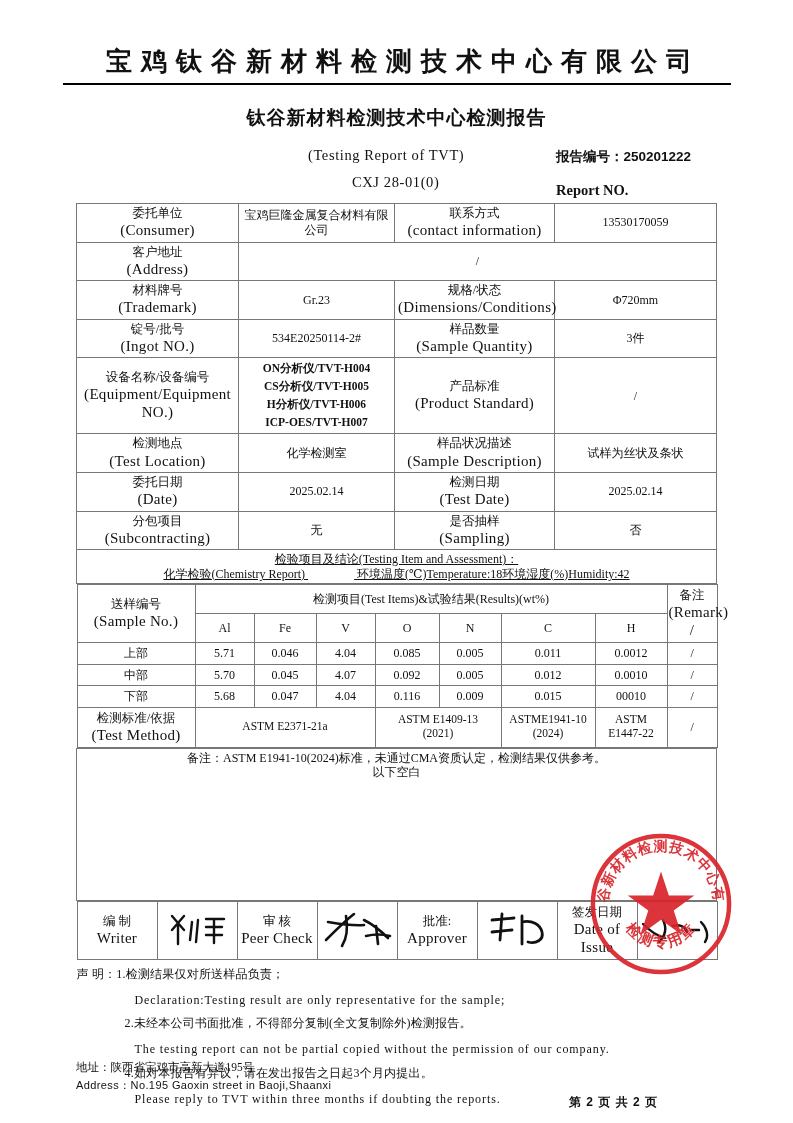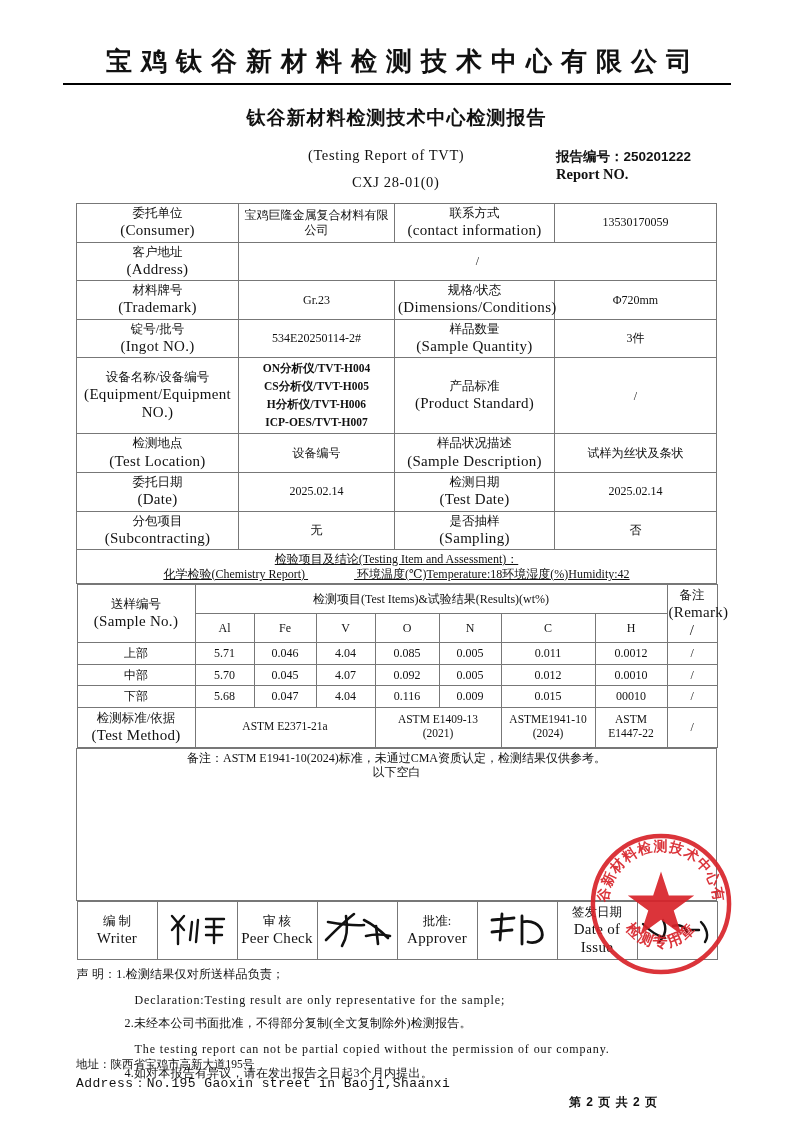--- a/index.html
+++ b/index.html
@@ -36,21 +36,21 @@
     position:absolute;left:308px;top:0;font-size:14.5px;letter-spacing:.6px;
   }
   .sub-cxj{
     position:absolute;left:352px;top:27px;font-size:14.5px;letter-spacing:.6px;
   }
   .rep-no-cn{
     position:absolute;left:556px;top:1px;font-size:13.5px;font-weight:bold;
     font-family:"Liberation Sans","DejaVu Sans",sans-serif;
   }
   .rep-no-en{
-    position:absolute;left:556px;top:19px;font-size:14.5px;font-weight:bold;
+    position:absolute;left:556px;top:35px;font-size:14.5px;font-weight:bold;
   }
 
   
   table.doc{
     border-collapse:collapse;
     width:640px;
     margin:0 auto;
     table-layout:fixed;
   }
   table.doc td{
@@ -104,21 +104,21 @@
   }
   .decl .row{margin:0;padding:2px 0;}
   .dcn{font-size:12px;letter-spacing:.2px;}
   .den{font-size:12px;display:block;padding-left:58px;letter-spacing:.9px;margin-top:13px;}
   .dnum{padding-left:48px;display:block;margin-top:6px;}
 
   
   .footer{
     position:absolute;left:76px;bottom:30px;font-size:11.5px;line-height:1.5;
   }
-  .footer .f-en{font-family:Liberation Mono, monospace;font-size:13px;letter-spacing:.4px;}
+  .footer .f-en{font-family:Liberation Sans, sans-serif;font-size:11px;letter-spacing:.4px;}
   .pagenum{
     position:absolute;right:135px;bottom:12px;font-size:12px;font-weight:bold;
     font-family:"Liberation Sans","DejaVu Sans",sans-serif;letter-spacing:1px;
   }
 
   
   .seal{
     position:absolute;left:587px;top:830px;width:148px;height:148px;
     pointer-events:none;opacity:.92;
   }
@@ -213,21 +213,21 @@
         <span class="en">(Product  Standard)</span>
       </td>
       <td>/</td>
     </tr>
 
     <tr>
       <td>
         <span class="cn">检测地点</span>
         <span class="en">(Test  Location)</span>
       </td>
-      <td>设备编号</td>
+      <td>化学检测室</td>
       <td>
         <span class="cn">样品状况描述</span>
         <span class="en">(Sample  Description)</span>
       </td>
       <td>试样为丝状及条状</td>
     </tr>
 
     <tr>
       <td>
         <span class="cn">委托日期</span>
@@ -446,20 +446,21 @@
     <div class="row">
       <span class="dcn">声   明：</span><span class="dcn">1.检测结果仅对所送样品负责；</span>
       <span class="den">Declaration:Testing  result  are  only  representative  for  the  sample;</span>
     </div>
     <div class="row">
       <span class="dcn dnum">2.未经本公司书面批准，不得部分复制(全文复制除外)检测报告。</span>
       <span class="den">The  testing  report  can  not  be  partial  copied  without  the  permission  of  our  company.</span>
     </div>
     <div class="row">
       <span class="dcn dnum">4.如对本报告有异议，请在发出报告之日起3个月内提出。</span>
+      <span class="den">Please  reply  to  TVT  within  three  months  if  doubting  the  reports.</span>
     </div>
   </div>
 
   <div class="footer">
     <div>地址：陕西省宝鸡市高新大道195号</div>
     <div class="f-en">Address：No.195 Gaoxin street in Baoji,Shaanxi</div>
   </div>
   <div class="pagenum">第 2 页 共 2 页</div>
 
   <svg class="seal" viewBox="0 0 200 200">

